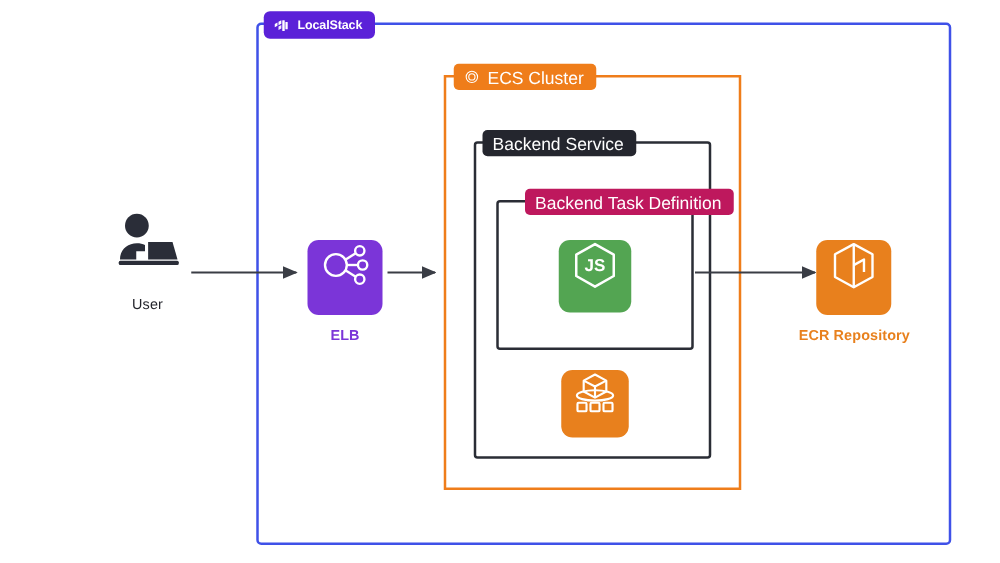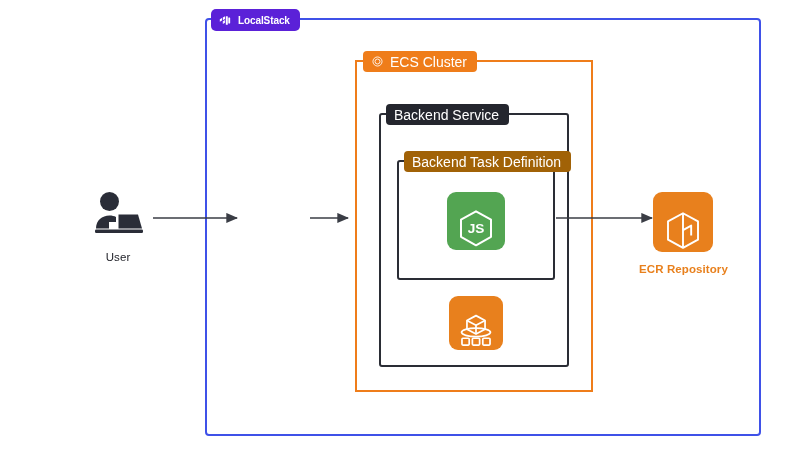--- a/index.html
+++ b/index.html
@@ -27,34 +27,34 @@
     position: absolute;
     display: flex;
     flex-direction: column;
     align-items: center;
   }
   .node-icon {
     width: 58px;
     height: 58px;
     border-radius: 9px;
     display: flex;
-    align-items: flex-end;
+    align-items: flex-start;
     justify-content: center;
     box-sizing: border-box;
   }
   .node-label {
     margin-top: 11px;
     font-size: 11.5px;
     letter-spacing: 0.1px;
     white-space: nowrap;
     text-align: center;
   }
 
   
-  #user-node { left: 52px; top: 182px; }
+  #user-node { left: 52px; top: 169px; }
   #user-node .node-icon { background: transparent; }
   #user-node .node-label { color: #23242b; }
 
   
   #elb-node { left: 209px; top: 192px; }
   #elb-node .node-icon { background: #7b35d8; width: 60px; height: 60px; }
   #elb-node .node-label { color: #7b35d8; font-weight: bold; }
 
   
   #ecr-node { left: 602px; top: 192px; }
@@ -139,23 +139,23 @@
 
   #taskdef-group {
     left: 360px;
     top: 160px;
     width: 158px;
     height: 120px;
     border: 2px solid #2a2d35;
     border-radius: 3px;
   }
   #taskdef-tab {
-    left: 5px;
+    left: 21px;
     top: -11px;
-    background: #a16207;
+    background: #be185d;
   }
 
   
   .connector {
     position: absolute;
     pointer-events: none;
   }
 
   svg { display: block; overflow: visible; }
 </style>
@@ -214,20 +214,36 @@
           <circle cx="19.5" cy="11.5" r="9.5"></circle>
           <path d="M6 38.5 C6 30.5 12 25.5 19.5 25.5 C22 25.5 24.2 26 26 27 L26 32 L19 32 L19 38.5 Z"></path>
           <path d="M28.5 24.5 L48 24.5 L52 38.5 L28.5 38.5 Z"></path>
           <rect x="5" y="39.5" width="48" height="3.4" rx="1.2"></rect>
         </g>
       </svg>
     </div>
     <div class="node-label">User</div>
   </div>
 
+  <div class="node" id="elb-node">
+    <div class="node-icon">
+      <svg width="40" height="40" viewBox="0 0 44 44">
+        <g fill="none" stroke="#ffffff" stroke-width="2.1">
+          <circle cx="14" cy="22" r="9.6"></circle>
+          <circle cx="35" cy="9.5" r="4.1"></circle>
+          <circle cx="37.5" cy="22" r="4.1"></circle>
+          <circle cx="35" cy="34.5" r="4.1"></circle>
+          <line x1="22" y1="17.5" x2="31.4" y2="11.6"></line>
+          <line x1="23.6" y1="22" x2="33.4" y2="22"></line>
+          <line x1="22" y1="26.5" x2="31.4" y2="32.4"></line>
+        </g>
+      </svg>
+    </div>
+    <div class="node-label">ELB</div>
+  </div>
 
   <div class="node" id="nodejs-node">
     <div class="node-icon">
       <svg width="40" height="42" viewBox="0 0 44 46">
         <g fill="none" stroke="#ffffff" stroke-width="2.2" stroke-linejoin="round">
           <path d="M22 3.5 L38.5 12.8 L38.5 31.6 L22 41 L5.5 31.6 L5.5 12.8 Z"></path>
         </g>
         <g fill="#ffffff" font-family="Liberation Sans, sans-serif" font-size="15" font-weight="bold">
           <text x="22" y="27.5" text-anchor="middle">JS</text>
         </g>

